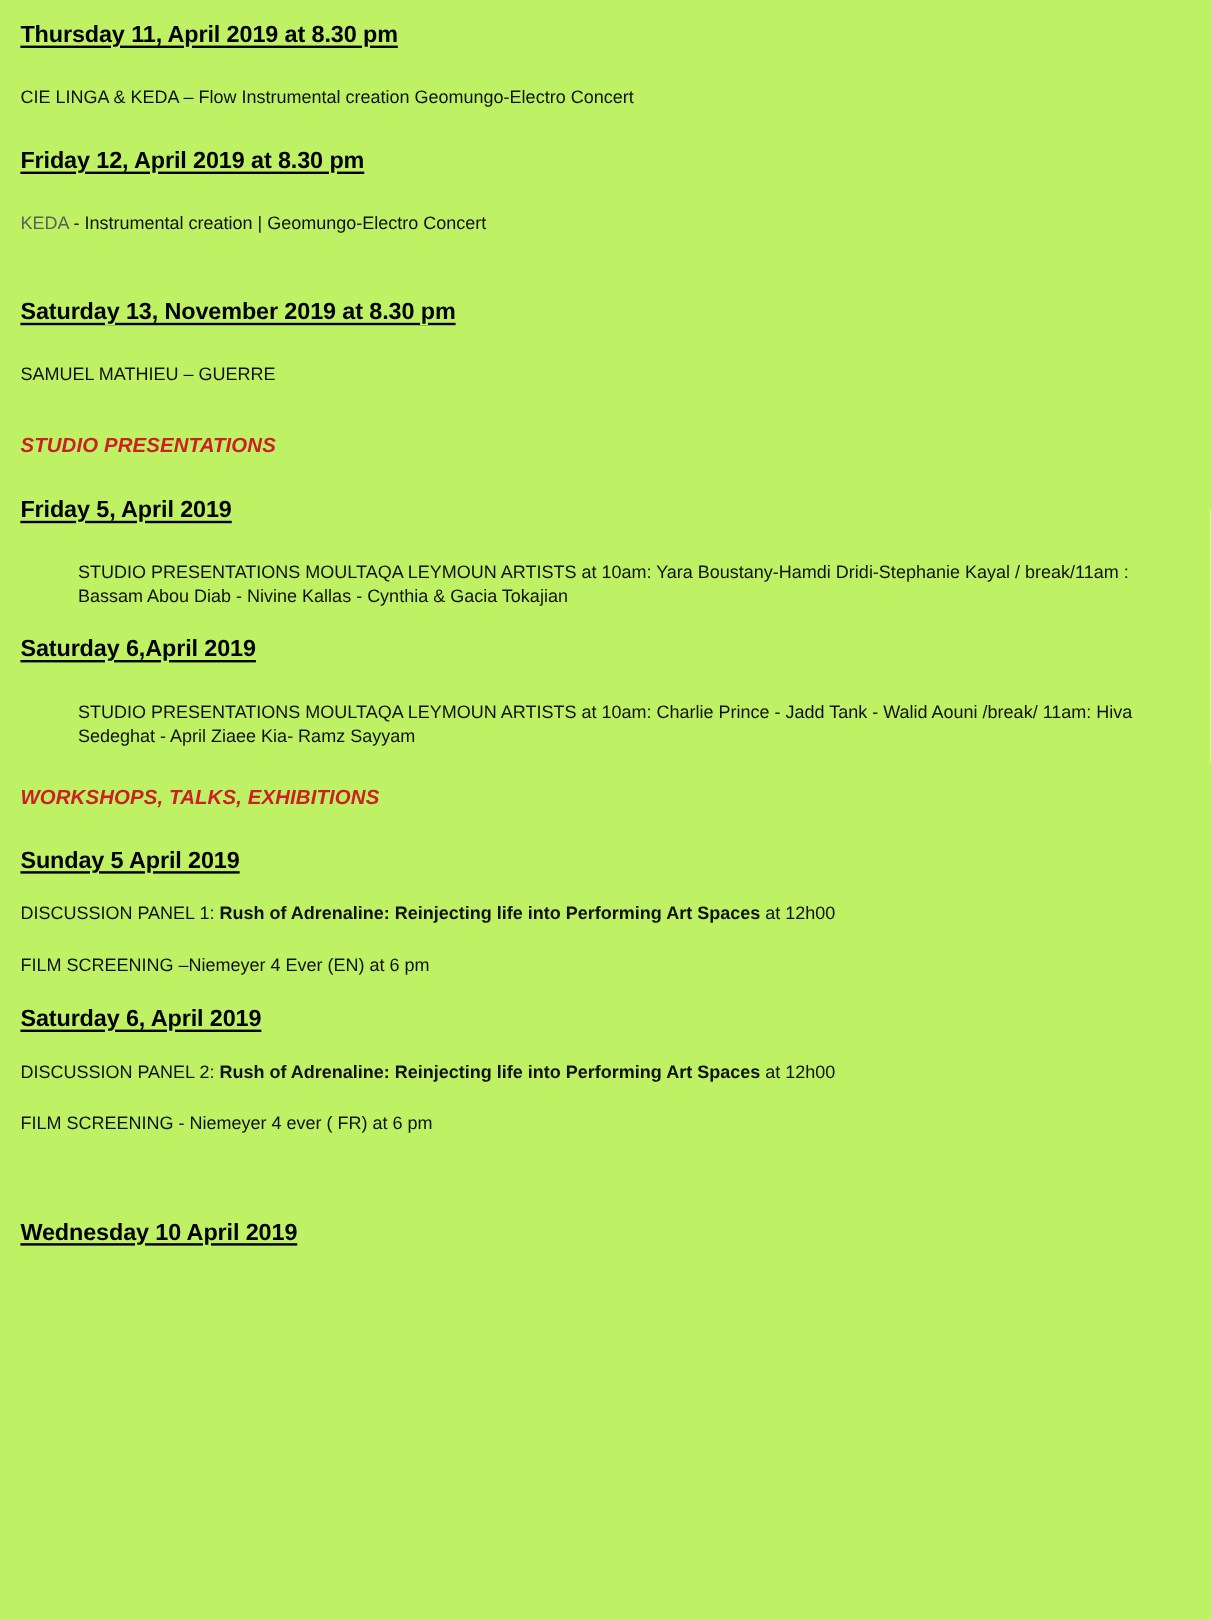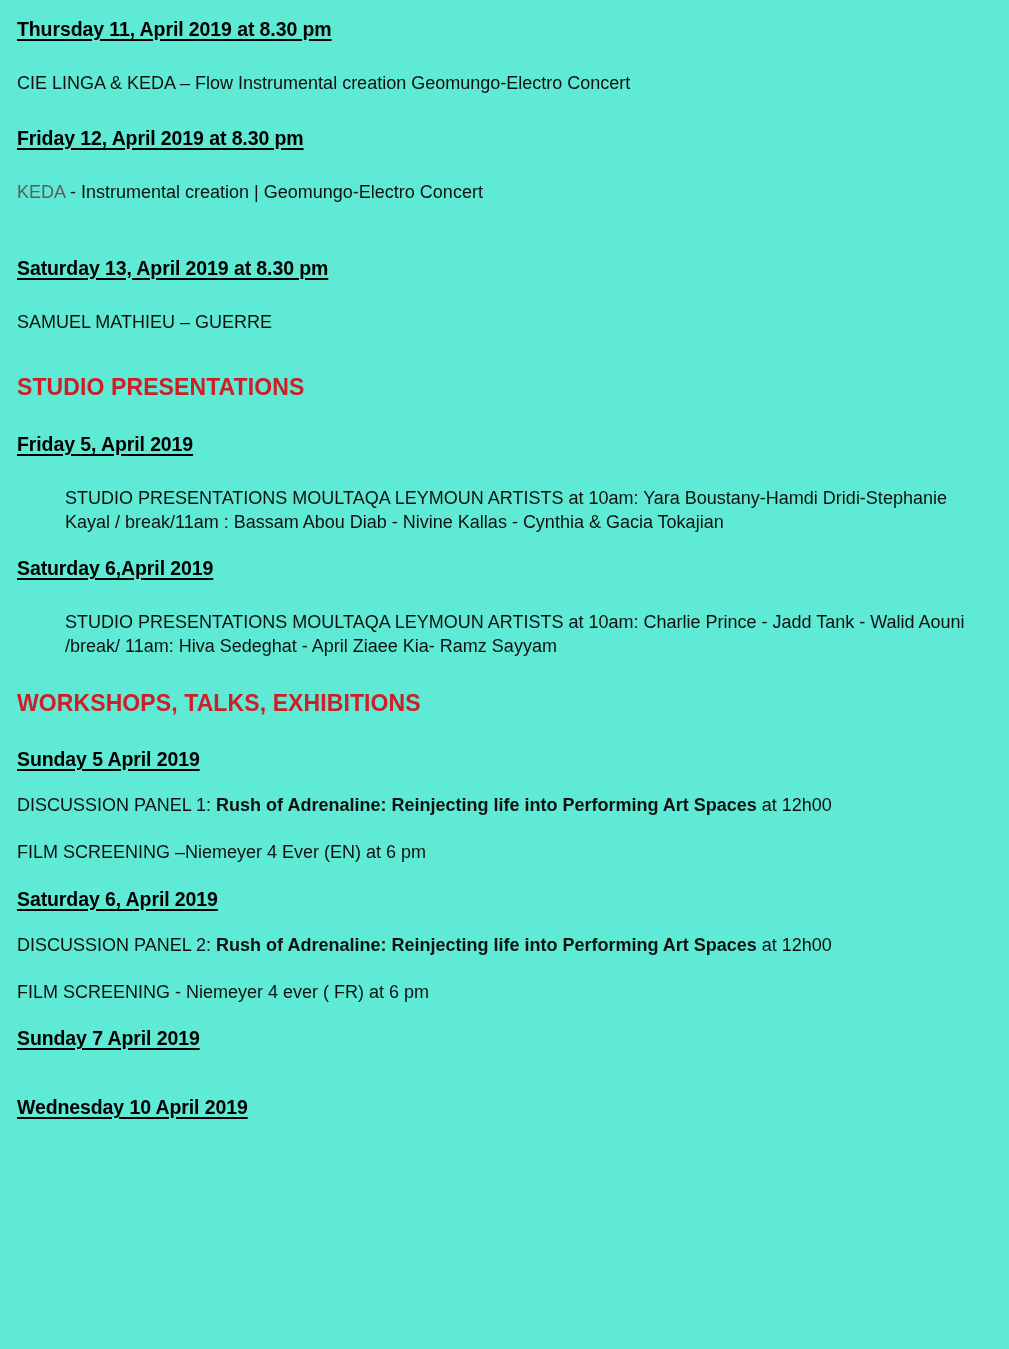--- a/index.html
+++ b/index.html
@@ -13,65 +13,66 @@
     font-family: "Liberation Sans", sans-serif;
     color: #0d0d0d;
     overflow: hidden;
   }
   .page {
     position: relative;
     width: 1009px;
     height: 1349px;
     box-sizing: border-box;
     padding: 18px 17px 0 17px;
-    background: #5eead4;
+    background: #bef264;
   }
 
   
   .date-head {
     font-size: 19.5px;
     font-weight: bold;
     line-height: 1.18;
     letter-spacing: -0.1px;
     color: #000000;
     margin: 0;
     padding: 0;
   }
   .date-head span.u {
     text-decoration: underline;
     text-underline-offset: 3px;
     text-decoration-thickness: 2px;
   }
 
   .body-line {
-    font-size: 18px;
+    font-size: 15px;
     font-weight: normal;
     line-height: 1.32;
     color: #111111;
     margin: 0;
     padding: 0;
   }
   .body-line.wrapped {
     max-width: 976px;
     margin-left: 48px;
   }
   .body-line b {
     font-weight: bold;
   }
   .muted {
     color: #5d5d5d;
   }
 
   .section-head {
-    font-size: 23px;
+    font-size: 17px;
     font-weight: bold;
     line-height: 1.2;
     letter-spacing: 0.1px;
     margin: 0;
     padding: 0;
+    font-style: italic;
   }
   .sp-s  { height: 23px; }
   .sp-m  { height: 31px; }
   .sp-l  { height: 40px; }
   .sp-xl { height: 52px; }
 </style>
 </head>
 <body>
 
 <div class="page">
@@ -81,21 +82,21 @@
   <p class="body-line">CIE LINGA &amp; KEDA  – Flow Instrumental creation Geomungo-Electro Concert</p>
 
   <div class="sp-m"></div>
 
   <p class="date-head"><span class="u">Friday 12, April 2019 at 8.30 pm</span></p>
   <div class="sp-m"></div>
   <p class="body-line"><span class="muted">KEDA </span><span>- Instrumental creation | Geomungo-Electro Concert</span></p>
 
   <div class="sp-xl"></div>
 
-  <p class="date-head"><span class="u">Saturday 13, April 2019 at 8.30 pm</span></p>
+  <p class="date-head"><span class="u">Saturday 13, November 2019 at 8.30 pm</span></p>
   <div class="sp-m"></div>
   <p class="body-line">SAMUEL MATHIEU  – GUERRE</p>
 
   <div class="sp-l"></div>
 
   <p class="section-head" style="color:#cc2026">STUDIO PRESENTATIONS</p>
 
   <div class="sp-m"></div>
 
   <p class="date-head"><span class="u">Friday 5, April 2019</span></p>
@@ -123,21 +124,20 @@
   <div class="sp-s"></div>
 
   <p class="date-head"><span class="u">Saturday 6, April 2019</span></p>
   <div class="sp-s"></div>
   <p class="body-line"><span>DISCUSSION PANEL 2: </span><b>Rush of Adrenaline: Reinjecting life into Performing Art Spaces</b><span> at 12h00</span></p>
   <div class="sp-s"></div>
   <p class="body-line">FILM SCREENING - Niemeyer 4 ever ( FR) at 6 pm</p>
 
   <div class="sp-s"></div>
 
-  <p class="date-head"><span class="u">Sunday 7 April 2019</span></p>
   <div class="sp-s"></div>
 
   <div class="sp-s"></div>
 
   <p class="date-head"><span class="u">Wednesday 10 April 2019</span></p>
   <div class="sp-s"></div>
 
 </div>
 
 </body></html>

